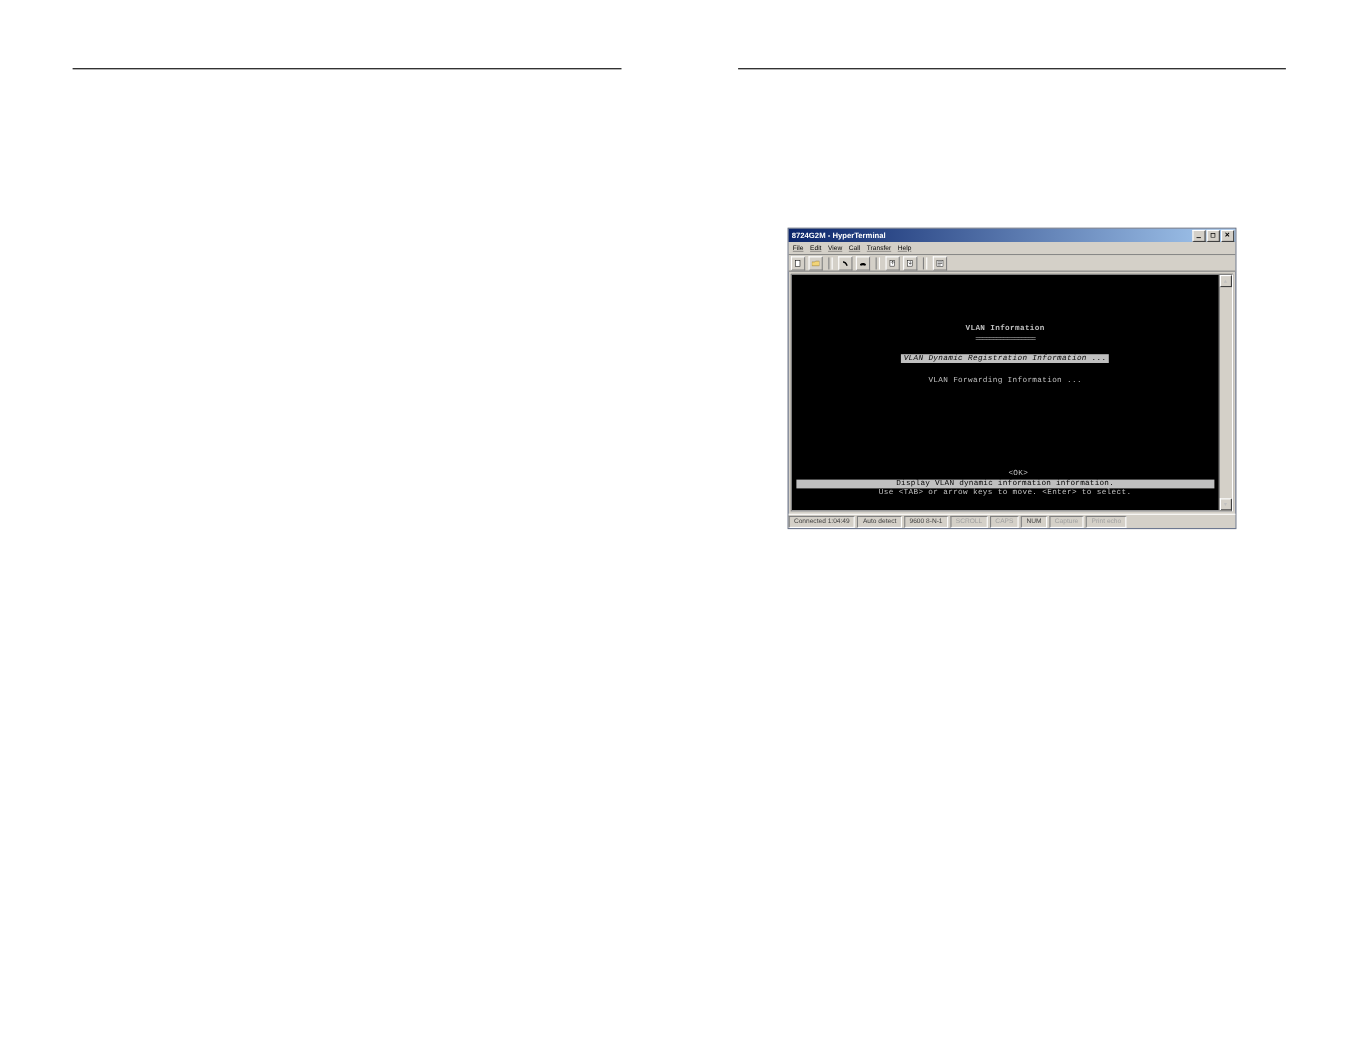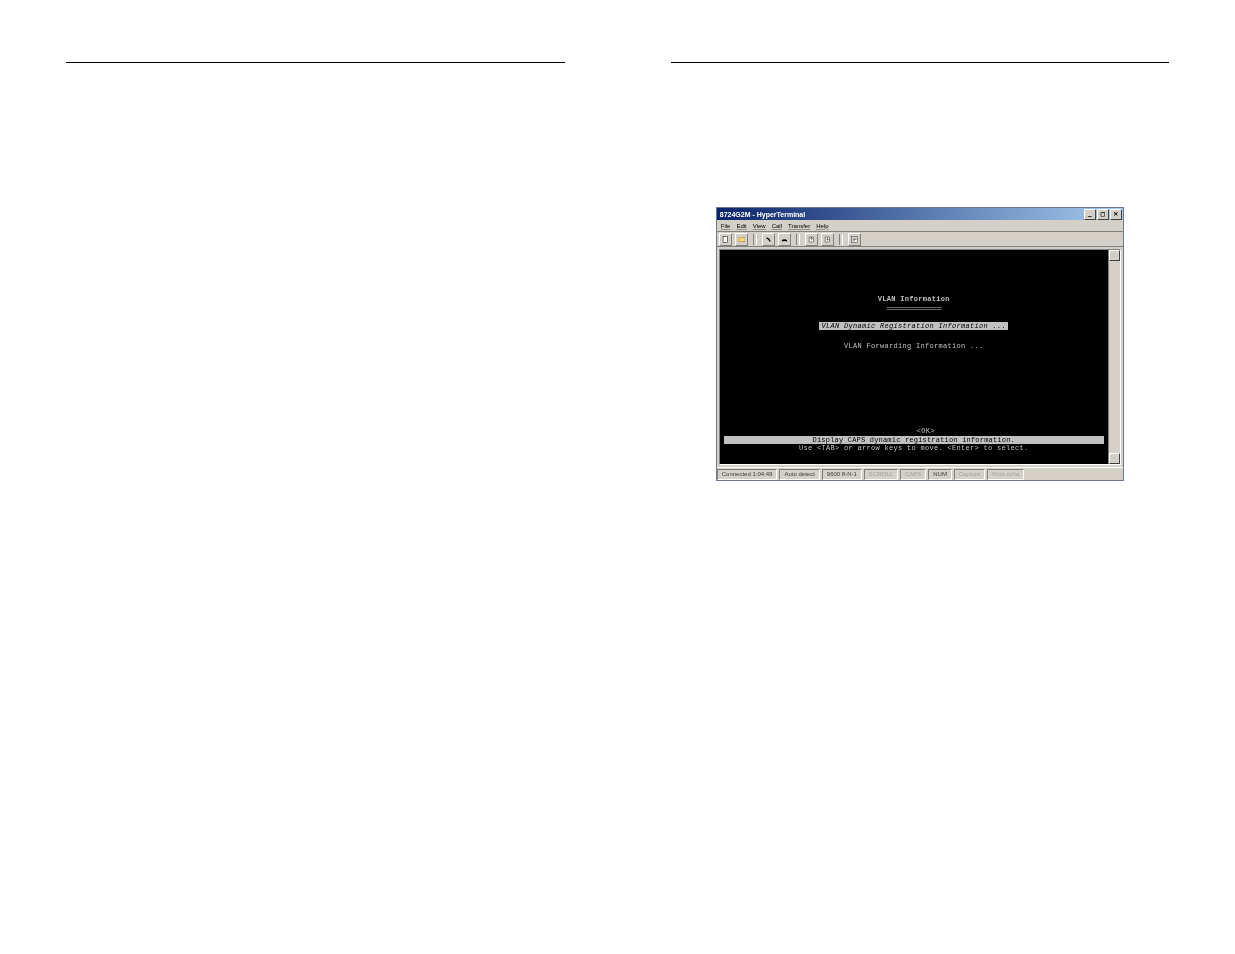--- a/index.html
+++ b/index.html
@@ -173,21 +173,21 @@
             <div class="term-center term-hdr-rule">=================</div>
 
             <div class="term-center term-sel">
               <span class="term-sel-inner">VLAN Dynamic Registration Information ...</span>
             </div>
 
             <div class="term-center term-item2">VLAN Forwarding Information ...</div>
 
             <div class="term-bottom">
               <div class="ok">&lt;OK&gt;</div>
-              <span class="hint1-bar">Display CAPS dynamic registration information.</span>
+              <span class="hint1-bar">Display VLAN dynamic information information.</span>
               <div>Use &lt;TAB&gt; or arrow keys to move. &lt;Enter&gt; to select.</div>
             </div>
           </div>
 
           <div class="statusbar">
             <span class="cell">Connected 1:04:49</span>
             <span class="cell">Auto detect</span>
             <span class="cell">9600 8-N-1</span>
             <span class="cell dim">SCROLL</span>
             <span class="cell dim">CAPS</span>

